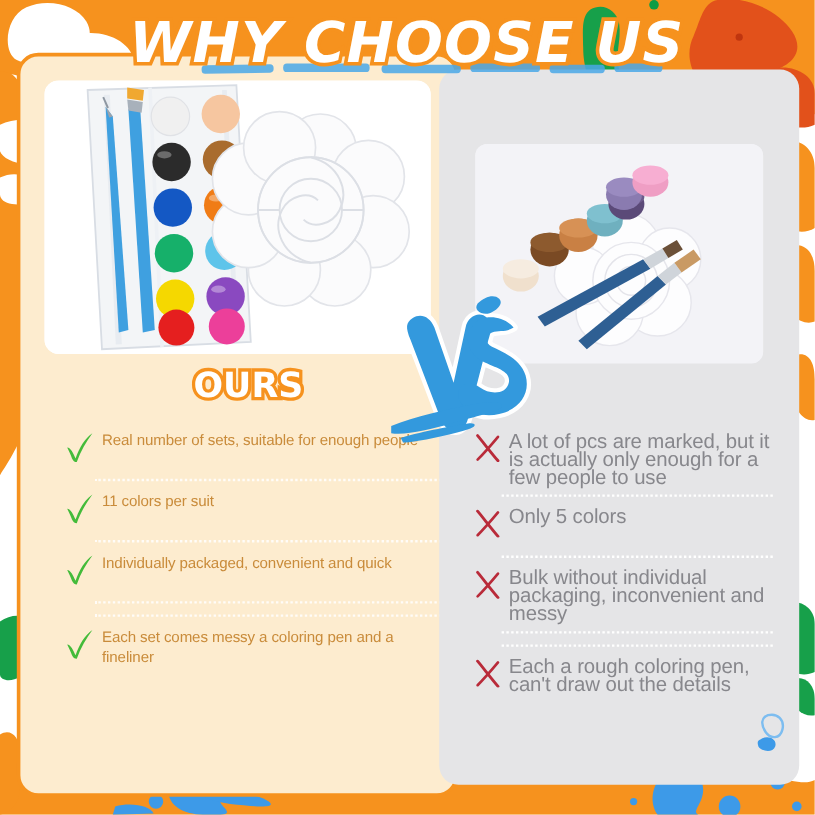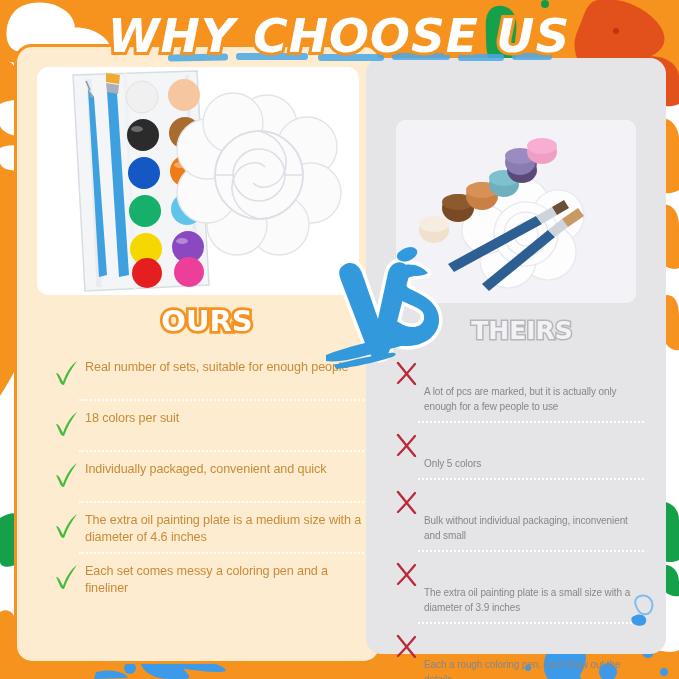--- a/index.html
+++ b/index.html
@@ -74,24 +74,23 @@
   #list-theirs .mark { width:22px; height:24px; margin-right:6px; }
   .mark svg { display:block; }
 
   .txt {
     font-size:12.6px;
     line-height:16.5px;
     color:#c98b3a;
     letter-spacing:-0.1px;
   }
   #list-theirs .txt {
-    font-size:10px;
+    font-size:17px;
     line-height:15px;
     color:#87878c;
-    margin-top:24px;
   }
 
   
   #vs { position:absolute; left:324px; top:243px; width:124px; height:126px; z-index:60; }
   #vs svg { display:block; }
 
   
   #theirs-splat { position:absolute; right:10px; bottom:26px; width:30px; height:34px; }
 </style>
 </head>
@@ -297,40 +296,32 @@
         </span>
         <span class="txt">Real number of sets, suitable for enough people</span>
       </div>
       <div class="sep"></div>
       <div class="row">
         <span class="mark">
           <svg width="26" height="26" viewBox="0 0 26 26">
             <path d="M3,13 C6,13 8,18 10,22 C13,13 18,5 24,1 C19,8 14,16 11,25 C9,25 8,24 7,22 C6,19 4,15 3,13 Z" fill="#44bb3a"></path>
           </svg>
         </span>
-        <span class="txt">18 colors per suit</span>
+        <span class="txt">11 colors per suit</span>
       </div>
       <div class="sep"></div>
       <div class="row">
         <span class="mark">
           <svg width="26" height="26" viewBox="0 0 26 26">
             <path d="M3,13 C6,13 8,18 10,22 C13,13 18,5 24,1 C19,8 14,16 11,25 C9,25 8,24 7,22 C6,19 4,15 3,13 Z" fill="#44bb3a"></path>
           </svg>
         </span>
         <span class="txt">Individually packaged, convenient and quick</span>
       </div>
       <div class="sep"></div>
-      <div class="row">
-        <span class="mark">
-          <svg width="26" height="26" viewBox="0 0 26 26">
-            <path d="M3,13 C6,13 8,18 10,22 C13,13 18,5 24,1 C19,8 14,16 11,25 C9,25 8,24 7,22 C6,19 4,15 3,13 Z" fill="#44bb3a"></path>
-          </svg>
-        </span>
-        <span class="txt">The extra oil painting plate is a medium size with a diameter of 4.6 inches</span>
-      </div>
       <div class="sep"></div>
       <div class="row">
         <span class="mark">
           <svg width="26" height="26" viewBox="0 0 26 26">
             <path d="M3,13 C6,13 8,18 10,22 C13,13 18,5 24,1 C19,8 14,16 11,25 C9,25 8,24 7,22 C6,19 4,15 3,13 Z" fill="#44bb3a"></path>
           </svg>
         </span>
         <span class="txt">Each set comes messy a coloring pen and a fineliner</span>
       </div>
     </div>
@@ -378,25 +369,20 @@
         <path d="M156,87 L168,80 L173,88 L161,95 Z" fill="#6b5038"></path>
       </g>
       <g>
         <path d="M86,164 L152,110 L159,117 L93,171 Z" fill="#2e5f93"></path>
         <path d="M152,110 L166,99 L172,107 L159,117 Z" fill="#cfd4da"></path>
         <path d="M166,99 L182,88 L188,96 L172,107 Z" fill="#c99a64"></path>
       </g>
     </svg>
   </div>
 
-  <div class="heading" id="heading-theirs">
-    <svg width="200" height="40" viewBox="0 0 200 40">
-      <text id="theirs-heading-text" x="100" y="29" text-anchor="middle" font-family="DejaVu Sans, sans-serif" font-weight="bold" font-size="25" fill="#f2f2f4" stroke="#b6b6bc" stroke-width="3" paint-order="stroke">THEIRS</text>
-    </svg>
-  </div>
 
   <div class="list" id="list-theirs">
 
   <div class="row">
         <span class="mark">
           <svg width="22" height="24" viewBox="0 0 22 24">
             <path d="M2,2 C7,8 13,16 19,23" stroke="#b92b3a" stroke-width="2.4" fill="none" stroke-linecap="round"></path>
             <path d="M19,3 C14,9 8,16 2,22" stroke="#b92b3a" stroke-width="2.2" fill="none" stroke-linecap="round"></path>
           </svg>
         </span>
@@ -413,32 +399,23 @@
         <span class="txt">Only 5 colors</span>
       </div>
       <div class="sep"></div>
       <div class="row">
         <span class="mark">
           <svg width="22" height="24" viewBox="0 0 22 24">
             <path d="M2,2 C7,8 13,16 19,23" stroke="#b92b3a" stroke-width="2.4" fill="none" stroke-linecap="round"></path>
             <path d="M19,3 C14,9 8,16 2,22" stroke="#b92b3a" stroke-width="2.2" fill="none" stroke-linecap="round"></path>
           </svg>
         </span>
-        <span class="txt">Bulk without individual packaging, inconvenient and small</span>
-      </div>
-      <div class="sep"></div>
-      <div class="row">
-        <span class="mark">
-          <svg width="22" height="24" viewBox="0 0 22 24">
-            <path d="M2,2 C7,8 13,16 19,23" stroke="#b92b3a" stroke-width="2.4" fill="none" stroke-linecap="round"></path>
-            <path d="M19,3 C14,9 8,16 2,22" stroke="#b92b3a" stroke-width="2.2" fill="none" stroke-linecap="round"></path>
-          </svg>
-        </span>
-        <span class="txt">The extra oil painting plate is a small size with a diameter of 3.9 inches</span>
-      </div>
+        <span class="txt">Bulk without individual packaging, inconvenient and messy</span>
+      </div>
+      <div class="sep"></div>
       <div class="sep"></div>
       <div class="row">
         <span class="mark">
           <svg width="22" height="24" viewBox="0 0 22 24">
             <path d="M2,2 C7,8 13,16 19,23" stroke="#b92b3a" stroke-width="2.4" fill="none" stroke-linecap="round"></path>
             <path d="M19,3 C14,9 8,16 2,22" stroke="#b92b3a" stroke-width="2.2" fill="none" stroke-linecap="round"></path>
           </svg>
         </span>
         <span class="txt">Each a rough coloring pen, can't draw out the details</span>
       </div>

